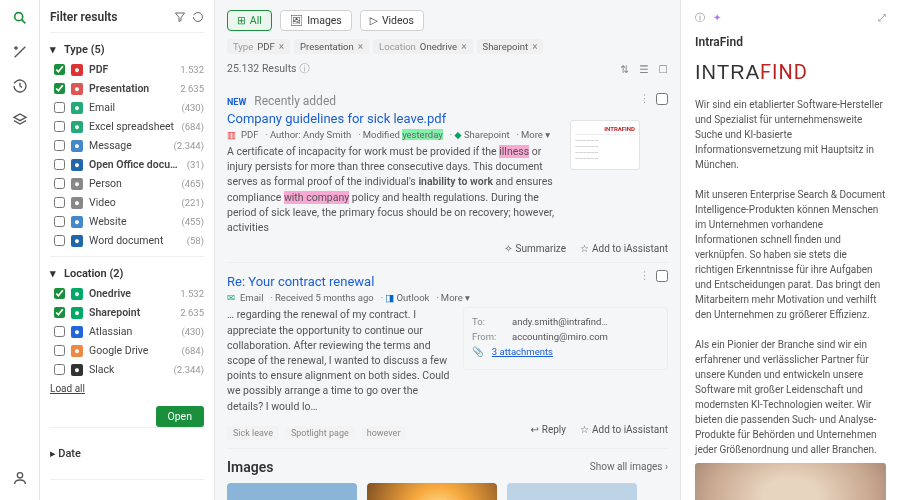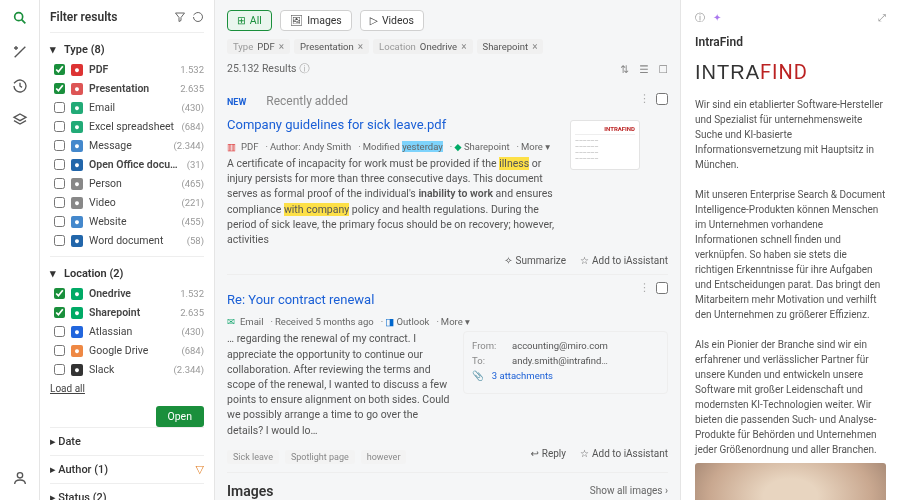--- a/index.html
+++ b/index.html
@@ -16,49 +16,49 @@
 .facet-head .chev{width:8px}
 .facet-list{padding-left:4px}
 .frow{display:flex;align-items:center;gap:6px;padding:3px 0;font-size:10.5px;color:#444}
 .frow input{width:11px;height:11px;accent-color:#1a8f3c}
 .frow .ficon{width:12px;height:12px;display:inline-flex;align-items:center;justify-content:center;font-size:9px;border-radius:2px}
 .frow .fname{flex:1;white-space:nowrap;overflow:hidden;text-overflow:ellipsis}
 .frow .cnt{color:#999;font-size:9.5px}
 .frow.bold .fname{font-weight:600}
 .loadall{font-size:10px;text-decoration:underline;color:#444;cursor:pointer;margin-top:4px}
 .apply{align-self:flex-end;background:#1a8f3c;color:#fff;border:none;border-radius:3px;padding:4px 12px;font-size:10.5px;margin-top:6px;cursor:pointer}
-.facet-collapsed{display:flex;align-items:flex-end;justify-content:space-between;padding:7px 0;border-top:1px solid #eee;font-size:11px;font-weight:500;cursor:pointer}
+.facet-collapsed{display:flex;align-items:flex-end;justify-content:space-between;padding:19px 0;border-top:1px solid #eee;font-size:11px;font-weight:500;cursor:pointer}
 .facet-collapsed .warn{color:#e07b1f}
 .main{flex:1;padding:10px 12px;overflow:hidden;display:flex;flex-direction:column}
 .toolbar{display:flex;align-items:center;gap:8px;margin-bottom:8px}
 .pill{border:1px solid #d0d0d0;border-radius:4px;padding:3px 9px;font-size:10.5px;display:flex;align-items:center;gap:4px;background:#fff;cursor:pointer}
 .pill.active{border-color:#1a8f3c;color:#1a8f3c;background:#eaf6ee}
 .chips{display:flex;gap:4px;flex-wrap:wrap;margin-bottom:8px}
 .chip{background:#f0f0f0;border-radius:3px;padding:2px 6px;font-size:9.5px;display:flex;align-items:center;gap:4px;color:#555}
 .chip .x{cursor:pointer;color:#888;font-size:10px}
 .meta{display:flex;align-items:center;justify-content:space-between;font-size:10.5px;color:#666;margin-bottom:10px}
 .meta .right{display:flex;gap:10px;color:#888}
 .result{border-bottom:1px solid #eee;padding:8px 0;position:relative}
-.badge{color:#1a5fd6;font-size:9px;font-weight:700;margin-right:20px}
+.badge{color:#1a5fd6;font-size:9px;font-weight:700;margin-right:8px}
 .badge-sub{color:#888;font-size:12px}
-.rtitle{color:#1a5fd6;font-size:13px;margin:9px 0;cursor:pointer}
+.rtitle{color:#1a5fd6;font-size:13px;margin:3px 0;cursor:pointer}
 .rmeta{font-size:9.5px;color:#666;display:flex;gap:5px;align-items:center;flex-wrap:wrap}
 .rmeta .dot::before{content:"·";margin:0 2px}
 .rbody{font-size:10.5px;color:#555;line-height:1.45;margin-top:4px}
-.rbody .hl{background:#fde047}
+.rbody .hl{background:#f9a8d4}
 .rbody b{font-weight:600}
 .thumb{position:absolute;right:28px;top:34px;width:70px;height:50px;background:#fff;border:1px solid #e3e3e3;border-radius:3px;padding:4px;font-size:5px;color:#999;overflow:hidden}
 .ractions{display:flex;justify-content:flex-end;gap:14px;font-size:10px;color:#555;margin-top:8px}
 .ractions span{cursor:pointer;display:flex;align-items:center;gap:3px}
 .rselect{position:absolute;right:0;top:6px;display:flex;gap:6px;align-items:center;color:#aaa}
 .rselect input{width:12px;height:12px}
 .emailcard{float:right;width:205px;border:1px solid #eee;border-radius:4px;padding:8px;font-size:9.5px;color:#555;margin-left:10px;margin-top:4px}
 .emailcard .erow{display:flex;gap:8px;margin-bottom:4px}
 .emailcard .elbl{width:32px;color:#888}
-.emailcard a{color:#1a5fd6;}
+.emailcard a{color:#1a5fd6;text-decoration:underline}
 .tagrow{display:flex;gap:6px;align-items:flex-end;font-size:9.5px;color:#888;margin-top:6px}
 .tagrow .tag{background:#f3f3f3;padding:2px 6px;border-radius:3px;font-size:9px}
 .images-head{display:flex;justify-content:space-between;align-items:center;margin:10px 0 8px}
 .images-head h3{font-size:14px;font-weight:600}
 .images-head .all{font-size:10px;color:#666;cursor:pointer}
 .imgrow{display:flex;gap:10px}
 .imgcard{width:130px;height:70px;border-radius:4px;background:#ccc;background-size:cover;background-position:center}
 .detail{width:220px;background:#fff;border-left:1px solid #e5e5e5;padding:10px 14px;overflow:hidden;font-size:10px;color:#555;line-height:1.5}
 .dhead{display:flex;justify-content:space-between;align-items:center;margin-bottom:8px;color:#888}
 .dhead .dicons{display:flex;gap:8px}
@@ -118,21 +118,21 @@
           <svg width="12" height="12" viewBox="0 0 24 24" fill="none" stroke="currentColor" stroke-width="2">
             <path d="M3 12a9 9 0 1 0 3-6.7L3 8"></path>
           </svg>
         </span>
     </div>
   </div>
 
   <div class="facet">
     <div class="facet-head">
       <span class="chev">▾</span>
-      <span>Type (8)</span>
+      <span>Type (5)</span>
     </div>
     <div class="facet-list" id="type-list">
         <div class="frow bold">
           <input type="checkbox" checked="" style="">
           <span class="ficon" style="background:#d33;color:#fff">●</span>
           <span class="fname">PDF</span>
           <span class="cnt">1.532</span>
         </div>
         <div class="frow bold">
           <input type="checkbox" checked="" style="">
@@ -283,21 +283,21 @@
     <div class="rselect">
         <span>⋮</span>
         <input type="checkbox" style="">
       </div>
     <div><span class="badge">NEW</span><span class="badge-sub">Recently added</span></div>
     <div class="rtitle"><span id="r1t">Company guidelines for <span class="hl">sick</span> leave.pdf</span></div>
     <div class="rmeta">
       <span style="color:#d33">▥</span>
         <span>PDF</span>
       <span class="dot">Author: Andy Smith</span>
-      <span class="dot"><span>Modified</span> <span style="background:#7dd3fc">yesterday</span></span>
+      <span class="dot"><span>Modified</span> <span style="background:#86efac">yesterday</span></span>
       <span class="dot"><span style="color:#0a6">◆</span> <span>Sharepoint</span></span>
       <span class="dot"><span>More</span> ▾</span>
     </div>
     <div class="thumb">
         <div style="text-align:right;color:#b22;font-size:6px;font-weight:bold">INTRAFIND</div>
         <hr style="margin:2px 0;border:none;border-top:1px solid #eee">
         <div>——————<br>——————<br>——————<br>——————</div>
       </div>
     <div class="rbody" style="padding-right:110px">
       <span>A certificate of incapacity for work must be provided if the </span><span class="hl">illness</span><span> or injury persists for more than three consecutive days. This document serves as formal proof of the individual's </span><b>inability to work</b><span> and ensures compliance </span><span class="hl">with company</span><span> policy and health regulations. During the period of sick leave, the primary focus should be on recovery; however, activities</span>
@@ -316,26 +316,26 @@
     <div class="rtitle">Re: Your contract renewal</div>
     <div class="rmeta">
       <span style="color:#2a7">✉</span>
         <span>Email</span>
       <span class="dot">Received 5 months ago</span>
       <span class="dot"><span style="color:#06c">◨</span> <span>Outlook</span></span>
       <span class="dot"><span>More</span> ▾</span>
     </div>
     <div class="emailcard">
       <div class="erow">
+          <span class="elbl">To:</span>
+          <span>andy.smith@intrafind…</span>
+        </div>
+      <div class="erow">
           <span class="elbl">From:</span>
           <span>accounting@miro.com</span>
-        </div>
-      <div class="erow">
-          <span class="elbl">To:</span>
-          <span>andy.smith@intrafind…</span>
         </div>
       <div class="erow">
           <span>📎</span>
           <a>3 attachments</a>
         </div>
     </div>
     <div class="rbody" style="overflow:hidden">… regarding the renewal of my contract. I appreciate the opportunity to continue our collaboration. After reviewing the terms and scope of the renewal, I wanted to discuss a few points to ensure alignment on both sides. Could we possibly arrange a time to go over the details? I would lo…</div>
     <div style="clear:both"></div>
     <div style="display:flex;justify-content:space-between;align-items:center;margin-top:6px">
       <div class="tagrow" id="r2tags">

